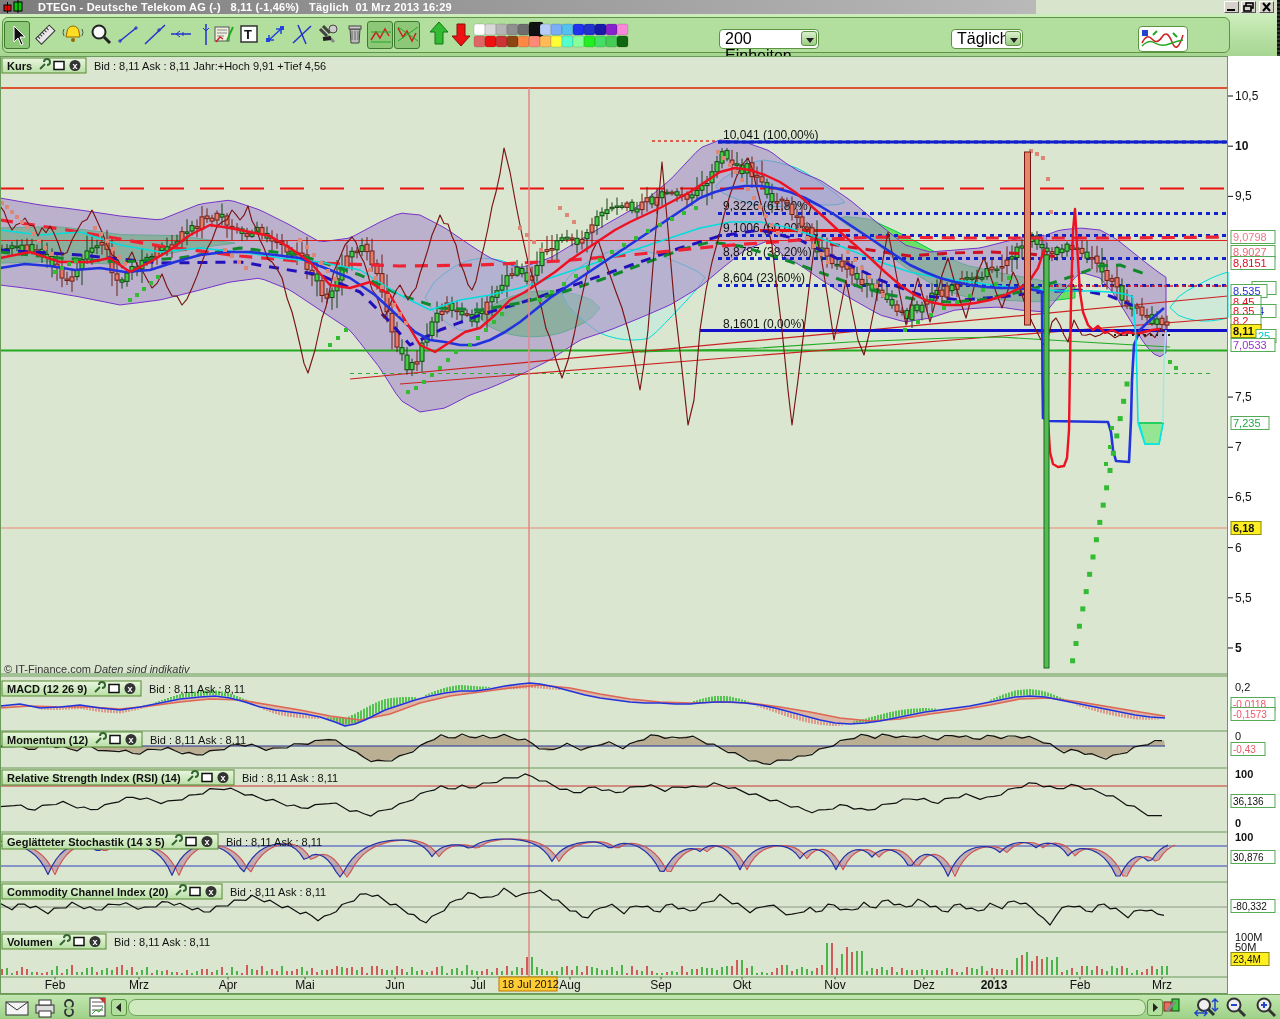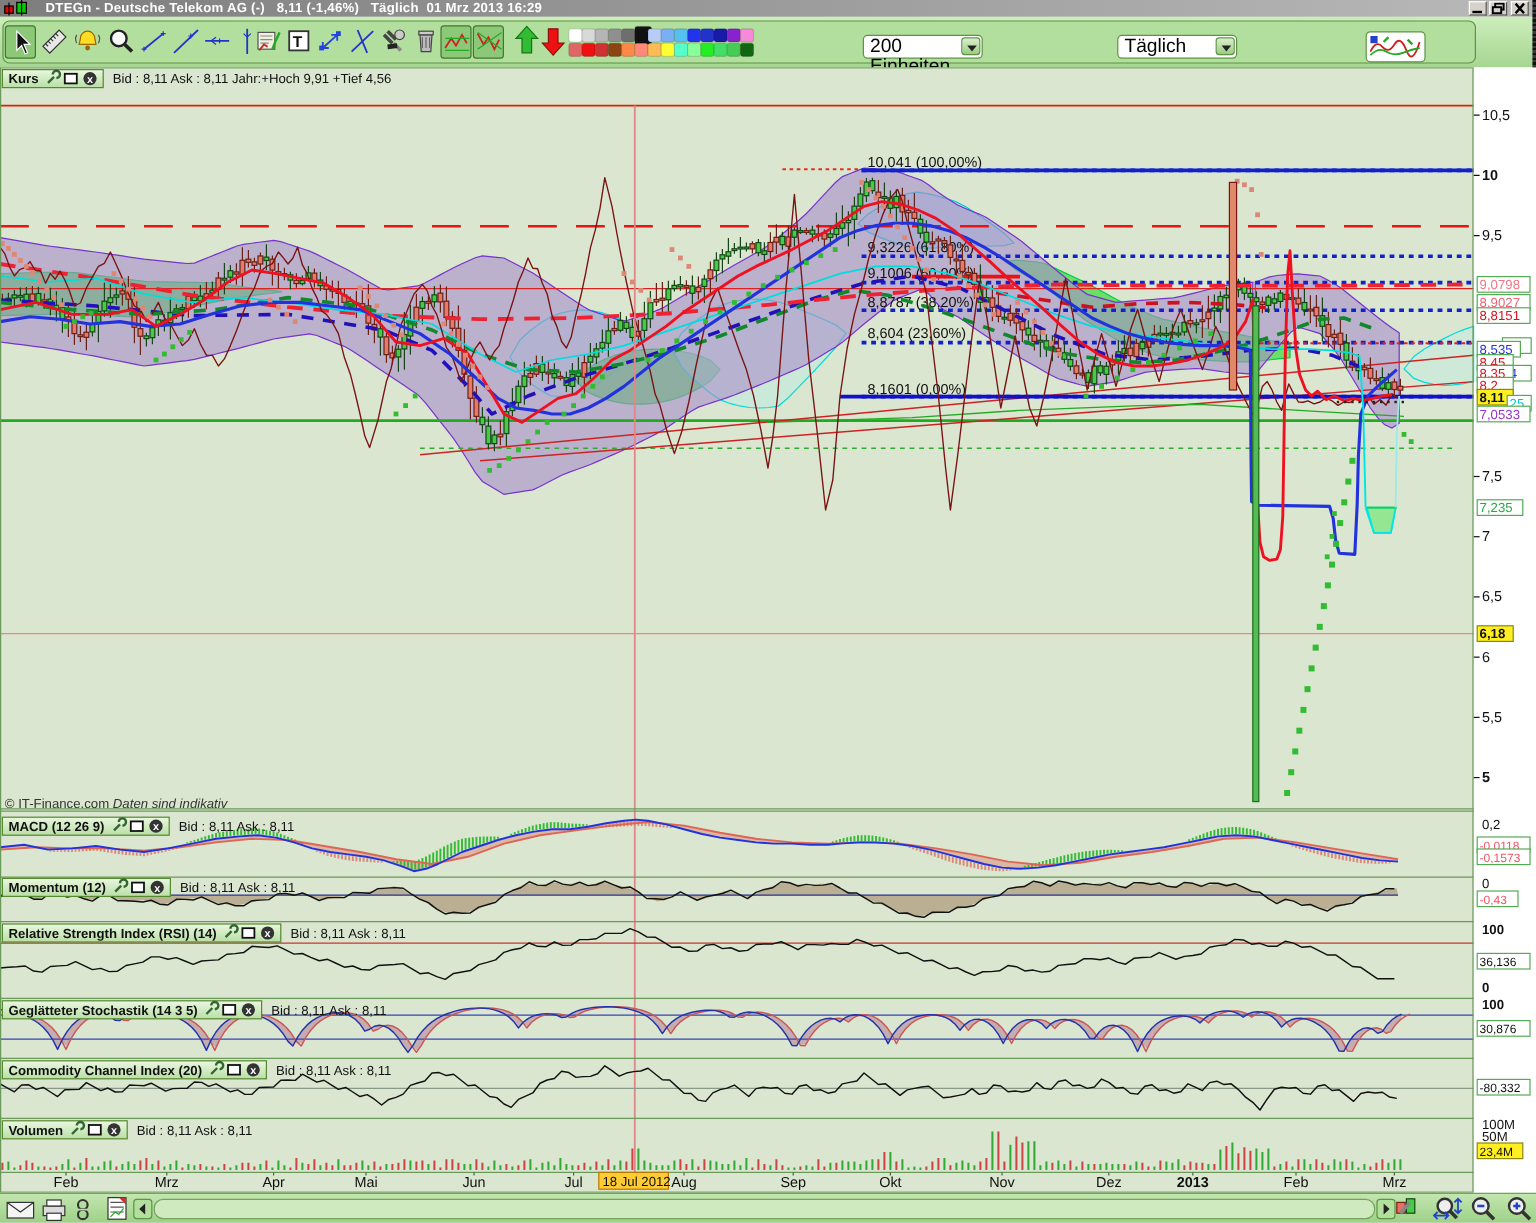--- a/index.html
+++ b/index.html
@@ -1,15 +1,15 @@
 <!DOCTYPE html>
 <html><head><meta charset="utf-8"><style>
 *{margin:0;padding:0;box-sizing:border-box}
 body{width:1280px;height:1019px;font-family:"Liberation Sans",sans-serif;overflow:hidden;background:#d8e5cc;position:relative}
-.titlebar{position:absolute;top:0;left:0;width:1280px;height:14px;background:linear-gradient(to right,#7d7d7d,#b9b9b9);color:#fff}
+.titlebar{position:absolute;top:0;left:0;width:1036px;height:14px;background:linear-gradient(to right,#7d7d7d,#b9b9b9);color:#fff}
 .titlebar .txt{position:absolute;left:38px;top:1px;font-size:11px;font-weight:bold;letter-spacing:.2px}
 .wbtn{position:absolute;top:1px;width:15px;height:12px;background:#d6d2ca;border:1px solid #fff;border-right-color:#555;border-bottom-color:#555;color:#000;font-size:9px;font-weight:bold;text-align:center;line-height:10px}
 .toolbar{position:absolute;top:14px;left:0;width:1280px;height:42px;background:linear-gradient(#cdeebc,#a6d591)}
 .tb-inner{position:absolute;top:3px;left:2px;width:1228px;height:36px;border:1.5px solid #5d9444;border-radius:6px;background:#b2df9e}
 .tbtn{position:absolute;top:3px;width:26px;height:28px;border-radius:3px}
 .tbtn.sel{background:#8cc878;border:1px solid #3e7a2e}
 .drop{position:absolute;top:11px;height:20px;background:#fff;border:1.5px solid #5d9444;border-radius:4px;font-size:16px;color:#000;line-height:17px;padding-left:5px}
 .drop .db{position:absolute;right:1px;top:1px;width:16px;height:15px;background:linear-gradient(#d9f0cc,#9ccc84);border:1px solid #5d9444;border-radius:3px}
 .drop .db:after{content:"";position:absolute;left:4px;top:6px;border:4px solid transparent;border-top:5px solid #222}
 .blackstrip{position:absolute;right:0;top:0;width:3px;height:130px;background:repeating-linear-gradient(#111 0 2px,#3a3a3a 2px 4px)}
@@ -143,21 +143,21 @@
         <rect x="537" y="18" width="11" height="11" rx="2" fill="#ffbb55" stroke="#00000022"></rect>
         <rect x="548" y="18" width="11" height="11" rx="2" fill="#ffff33" stroke="#00000022"></rect>
         <rect x="559" y="18" width="11" height="11" rx="2" fill="#55ffcc" stroke="#00000022"></rect>
         <rect x="570" y="18" width="11" height="11" rx="2" fill="#88ff99" stroke="#00000022"></rect>
         <rect x="581" y="18" width="11" height="11" rx="2" fill="#22ee22" stroke="#00000022"></rect>
         <rect x="592" y="18" width="11" height="11" rx="2" fill="#44dd66" stroke="#00000022"></rect>
         <rect x="603" y="18" width="11" height="11" rx="2" fill="#44cc55" stroke="#00000022"></rect>
         <rect x="614" y="18" width="11" height="11" rx="2" fill="#116611" stroke="#00000022"></rect>
       </svg>
   <div class="drop" style="left:716px;width:100px">200 Einheiten<span class="db"></span></div>
-  <div class="drop" style="left:928px;width:100px">Täglich<span class="db"></span></div>
+  <div class="drop" style="left:948px;width:72px">Täglich<span class="db"></span></div>
   <div style="position:absolute;left:1135px;top:8px;width:50px;height:26px;background:#fff;border:1.5px solid #5d9444;border-radius:4px">
     <svg width="47" height="23">
           <path d="M3,16 Q8,6 13,12 T23,10 T33,15 T44,8" stroke="#cc2222" fill="none" stroke-width="1.5"></path>
     <path d="M3,19 Q10,12 16,16 T30,17 T44,13" stroke="#22aa22" fill="none" stroke-width="1.5"></path>
     <rect x="3" y="3" width="6" height="6" fill="#2244cc"></rect>
           <path d="M14,8 l4,-4 M34,6 l4,4" stroke="#22aa22" stroke-width="2"></path>
         </svg>
   </div>
  </div>
 </div>

